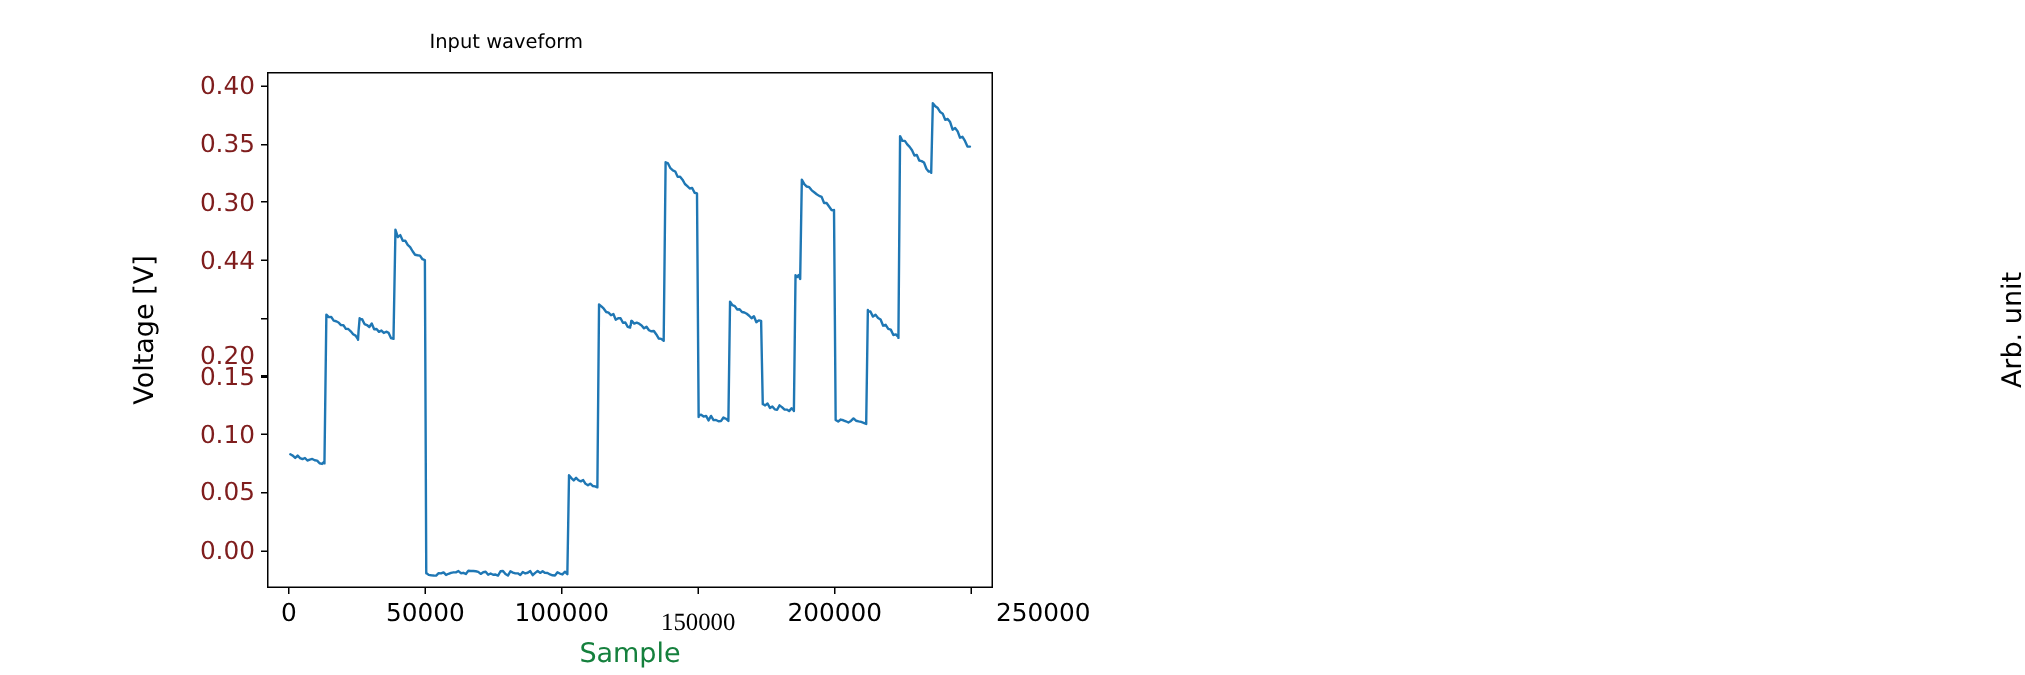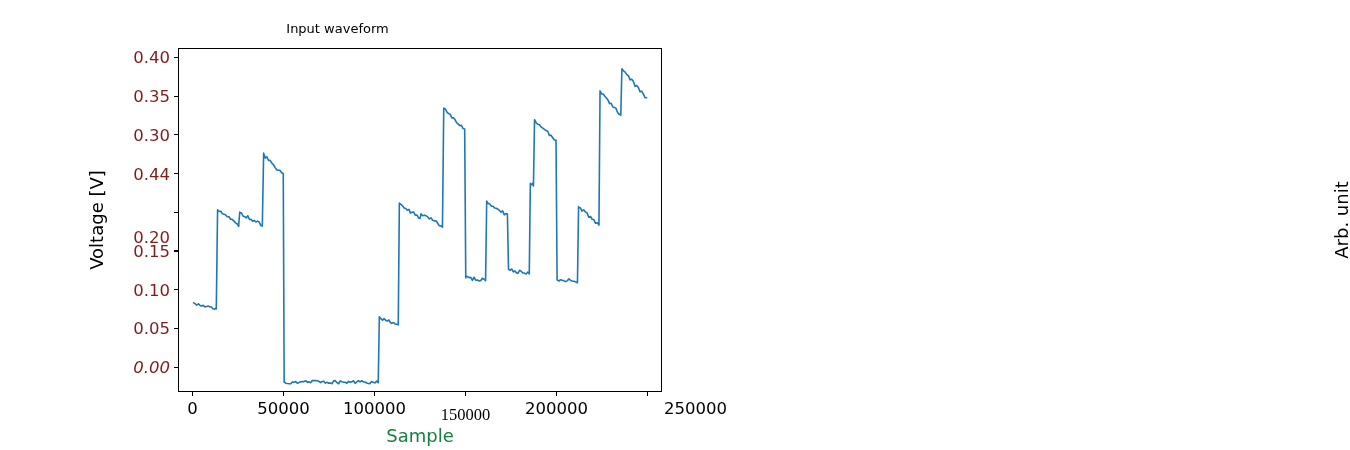--- a/index.html
+++ b/index.html
@@ -35,21 +35,21 @@
 
     <div class="plot-frame" id="frame-left">
       <div class="svgwrap">
         <svg id="svg-left" viewBox="0 0 484 344" preserveAspectRatio="none" width="484" height="344">
           <path id="path-left" fill="none" stroke="#1f77b4" stroke-width="1.6" stroke-linejoin="round" stroke-linecap="round" d="M14.56 253.86L16.18 254.71L17.81 256.28L19.43 254.70L21.05 256.42L22.68 257.08L24.30 256.35L25.93 258.00L27.55 257.44L29.18 256.96L30.80 257.84L32.43 258.07L34.05 259.85L35.68 260.31L37.30 258.64L37.30 259.94L37.94 210.74L38.57 161.54L38.57 160.75L40.20 162.44L41.82 162.29L43.45 164.70L45.07 165.15L46.69 165.98L48.32 167.78L49.94 167.80L51.56 170.24L53.19 170.33L54.81 171.87L56.43 173.85L58.06 174.76L59.68 177.20L59.68 177.56L60.05 171.51L60.41 167.41L60.77 163.12L60.77 163.84L62.38 163.74L64.00 167.03L65.61 167.68L67.22 168.98L68.83 166.71L70.44 170.48L72.05 170.37L73.67 172.25L75.28 171.36L76.89 172.95L78.50 172.13L80.11 172.93L81.72 176.43L83.34 176.91L83.34 176.26L83.97 141.01L84.61 105.76L84.61 104.13L86.25 109.01L87.88 107.75L89.52 111.50L91.16 111.42L92.80 114.18L94.43 115.70L96.07 118.50L97.71 120.85L99.35 121.19L100.98 121.41L102.62 123.82L104.26 124.48L104.26 125.90L104.72 229.53L105.17 333.15L105.17 332.99L106.82 334.23L108.47 334.53L110.12 334.70L111.77 334.74L113.42 333.09L115.07 333.27L116.72 332.57L118.37 334.27L120.02 333.51L121.67 332.87L123.32 332.55L124.97 332.59L126.62 331.69L128.28 333.14L129.93 332.88L131.58 333.70L133.23 331.51L134.88 331.66L136.53 331.67L138.18 331.81L139.83 332.23L141.48 333.59L143.13 332.49L144.78 332.19L146.43 334.15L148.08 333.34L149.73 334.16L151.38 334.04L153.03 334.72L154.68 331.83L156.33 331.66L157.98 333.68L159.63 334.73L161.28 331.85L162.93 332.71L164.58 333.26L166.23 333.24L167.88 334.30L169.53 332.37L171.18 333.31L172.83 332.84L174.49 331.72L176.14 334.46L177.79 332.91L179.44 331.68L181.09 332.93L182.74 331.77L184.39 332.93L186.04 333.04L187.69 333.97L189.34 334.52L190.99 334.62L192.64 332.56L194.29 333.36L195.94 333.95L197.59 332.14L199.24 333.75L199.24 333.15L199.79 301.19L200.33 269.23L200.33 267.80L201.91 269.69L203.49 271.27L205.06 269.59L206.64 271.17L208.22 271.93L209.79 271.04L211.37 273.55L212.95 274.45L214.52 273.45L216.10 274.97L217.68 275.27L219.26 275.83L219.26 274.66L219.80 215.00L220.35 155.34L220.35 154.03L221.94 155.29L223.54 156.80L225.13 158.99L226.73 159.46L228.33 161.16L229.92 160.38L231.52 164.11L233.11 163.17L234.71 163.16L236.30 166.19L237.90 165.99L239.49 168.96L241.09 169.43L241.09 168.33L241.45 168.04L241.82 165.03L242.18 166.01L242.18 164.92L243.82 166.71L245.46 166.13L247.09 166.81L248.73 167.97L250.37 169.90L252.01 168.83L253.65 171.16L255.28 171.86L256.92 171.69L258.56 173.97L260.20 176.70L261.83 176.89L263.47 178.20L263.47 177.04L264.11 118.15L264.74 59.27L264.74 59.14L266.35 59.95L267.96 63.15L269.57 64.57L271.18 65.32L272.79 68.92L274.40 68.77L276.01 70.76L277.62 73.66L279.23 75.07L280.84 76.67L282.45 76.28L284.06 79.52L285.67 79.96L285.67 80.19L286.22 154.57L286.76 228.95L286.76 228.07L288.41 227.49L290.07 228.71L291.72 228.29L293.37 231.26L295.02 228.27L296.68 231.08L298.33 231.01L299.98 231.83L301.64 231.71L303.29 229.30L304.94 230.15L306.59 231.61L306.59 231.27L307.14 192.14L307.69 153.02L307.69 152.07L309.28 154.49L310.88 155.11L312.47 157.30L314.07 157.21L315.66 159.02L317.26 159.30L318.85 160.20L320.45 161.48L322.05 163.18L323.64 161.83L325.24 165.82L326.83 164.60L328.43 164.92L328.43 166.19L328.97 193.31L329.52 220.42L329.52 220.33L331.12 221.27L332.71 219.98L334.31 222.93L335.90 221.93L337.50 223.88L339.09 224.18L340.69 221.24L342.29 222.40L343.88 223.98L345.48 224.07L347.07 225.07L348.67 223.16L350.26 224.73L350.26 225.07L350.81 179.75L351.35 134.42L351.35 134.77L352.39 135.64L353.42 134.39L354.45 137.00L354.45 136.75L354.99 104.21L355.54 71.67L355.54 70.75L357.19 73.74L358.84 75.35L360.49 75.81L362.15 77.89L363.80 79.15L365.45 80.46L367.10 81.58L368.75 82.23L370.40 86.34L372.06 86.33L373.71 88.68L375.36 91.01L377.01 91.34L377.01 91.04L377.56 160.77L378.10 230.50L378.10 230.93L379.80 232.02L381.50 230.70L383.20 231.18L384.90 231.85L386.59 232.65L388.29 231.61L389.99 229.93L391.69 231.49L393.39 231.94L395.08 232.29L396.78 232.89L398.48 233.66L398.48 232.05L399.03 194.86L399.57 157.67L399.57 158.55L401.27 158.71L402.97 162.07L404.67 160.82L406.37 162.93L408.06 163.99L409.76 168.15L411.46 167.53L413.16 170.25L414.86 170.74L416.56 174.31L418.25 173.90L419.95 175.77L419.95 176.26L420.50 109.63L421.04 43.00L421.04 41.75L422.64 44.89L424.23 44.94L425.83 47.24L427.43 48.95L429.02 51.20L430.62 54.68L432.21 54.24L433.81 58.02L435.40 58.40L437.00 59.36L438.60 63.52L440.19 65.43L441.79 65.08L441.79 66.24L442.33 43.39L442.88 20.53L442.88 19.74L444.53 21.88L446.18 23.06L447.83 25.68L449.48 26.76L451.13 30.86L452.78 30.32L454.43 32.39L456.08 37.44L457.73 36.40L459.38 38.43L461.03 42.82L462.67 42.19L464.32 44.95L465.97 48.64L467.62 48.73"></path>
         </svg>
       </div>
     </div>
 
     <div id="left-yticks">
-        <div class="ytick-label" style="top: 367.207px; left: 120px; width: 50px; font-style: italic;">0.00</div>
+        <div class="ytick-label" style="top: 367.207px; left: 120px; width: 50px;">0.00</div>
         <div class="tickmark ytickmark" style="top: 366.707px; left: 174px;"></div>
         <div class="ytick-label" style="top: 328.468px; left: 120px; width: 50px;">0.05</div>
         <div class="tickmark ytickmark" style="top: 327.968px; left: 174px;"></div>
         <div class="ytick-label" style="top: 289.73px; left: 120px; width: 50px;">0.10</div>
         <div class="tickmark ytickmark" style="top: 289.23px; left: 174px;"></div>
         <div class="ytick-label" style="top: 250.991px; left: 120px; width: 50px;">0.15</div>
         <div class="tickmark ytickmark" style="top: 250.491px; left: 174px;"></div>
         <div class="ytick-label" style="top: 212.252px; left: 120px; width: 50px; margin-top: 25px;">0.20</div>
         <div class="tickmark ytickmark" style="top: 211.752px; left: 174px;"></div>
         <div class="ytick-label" style="top: 173.514px; left: 120px; width: 50px;">0.44</div>

